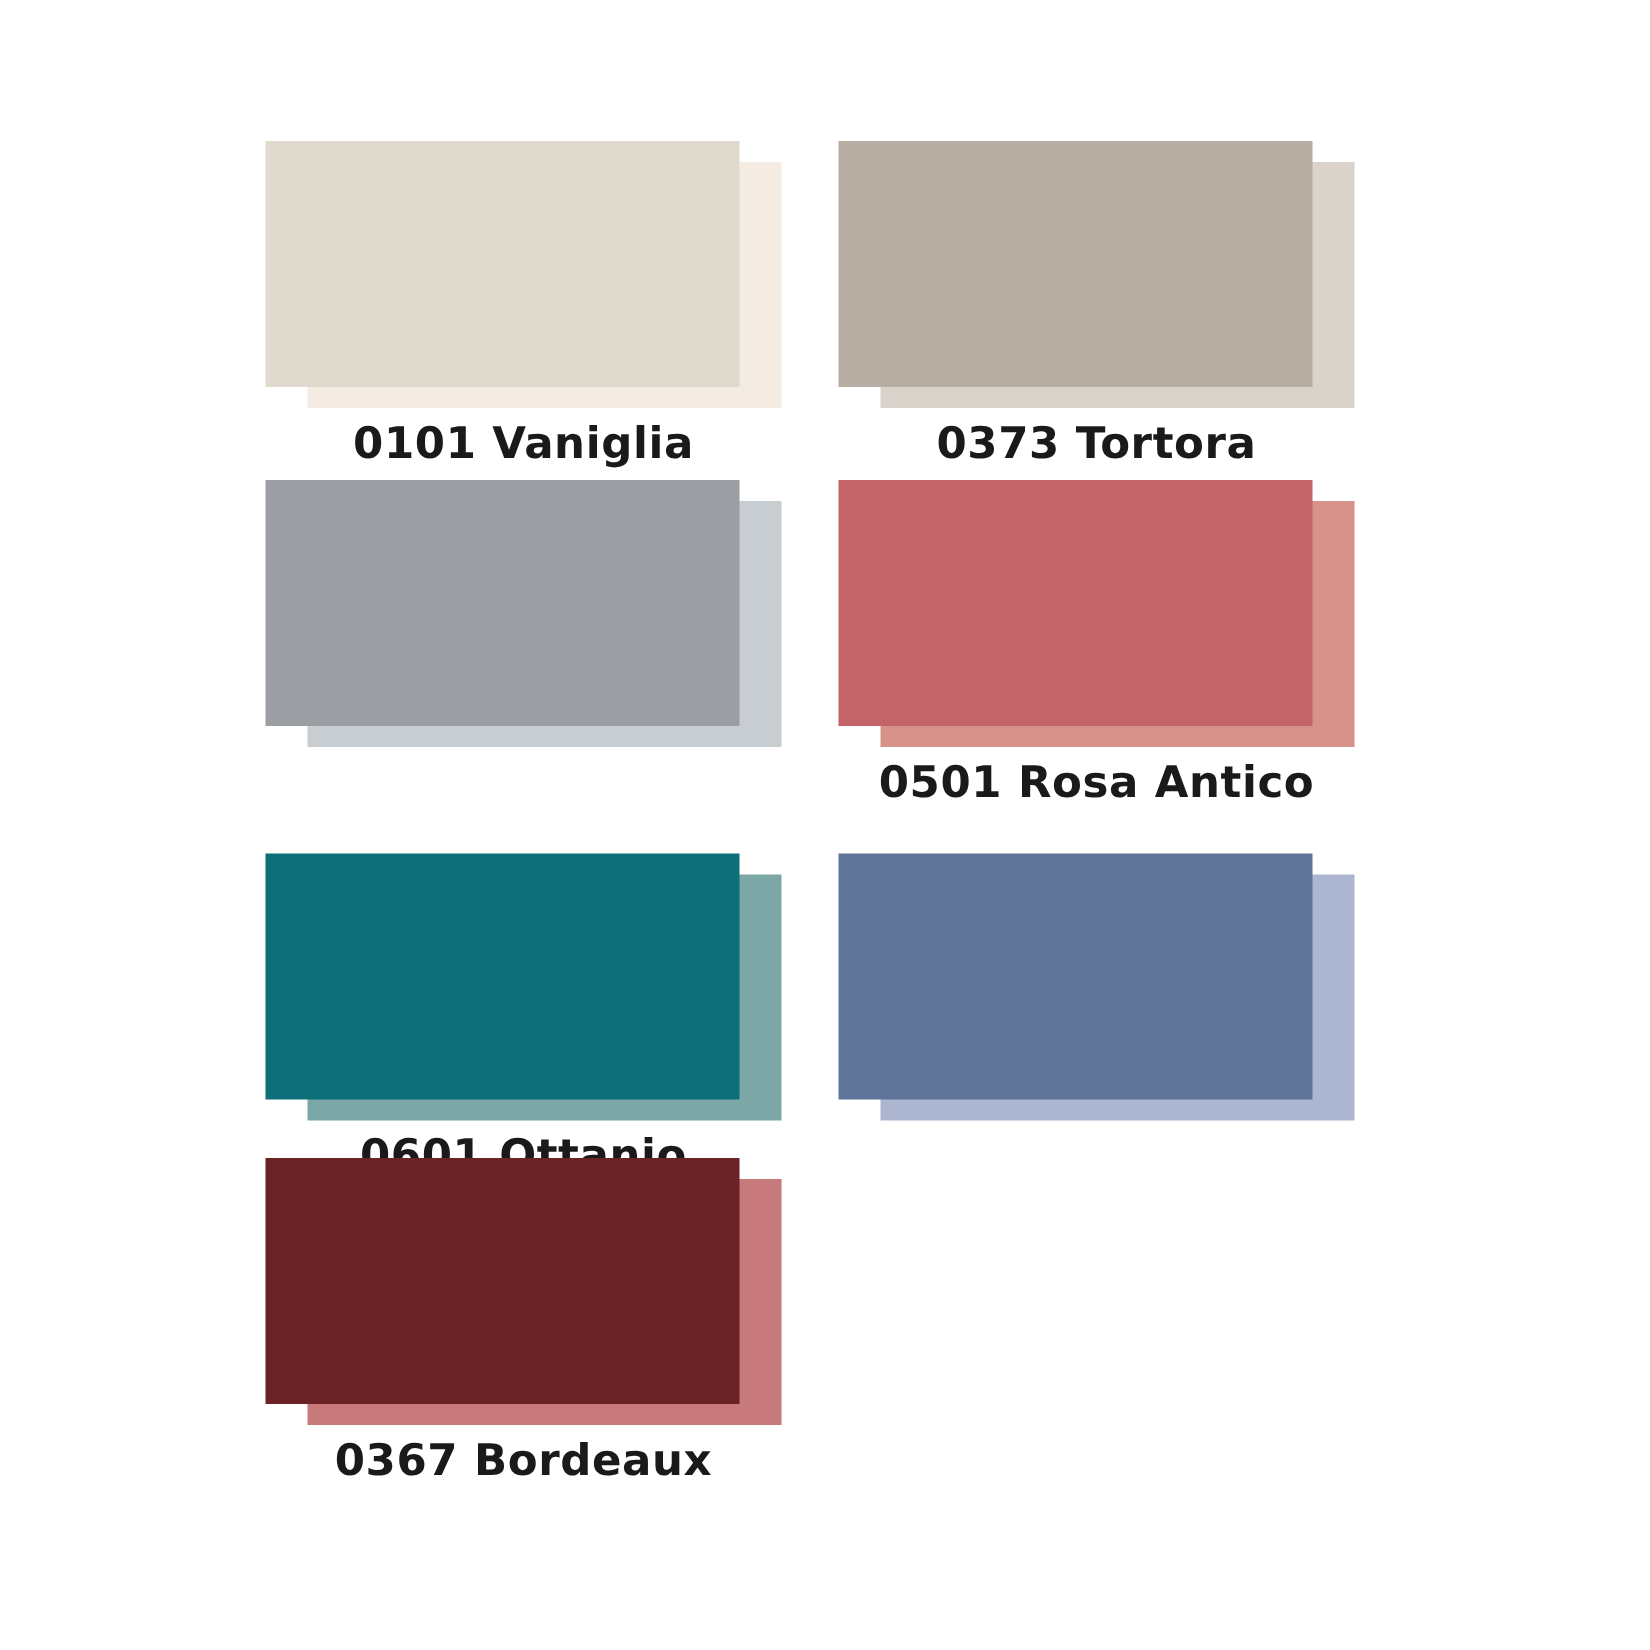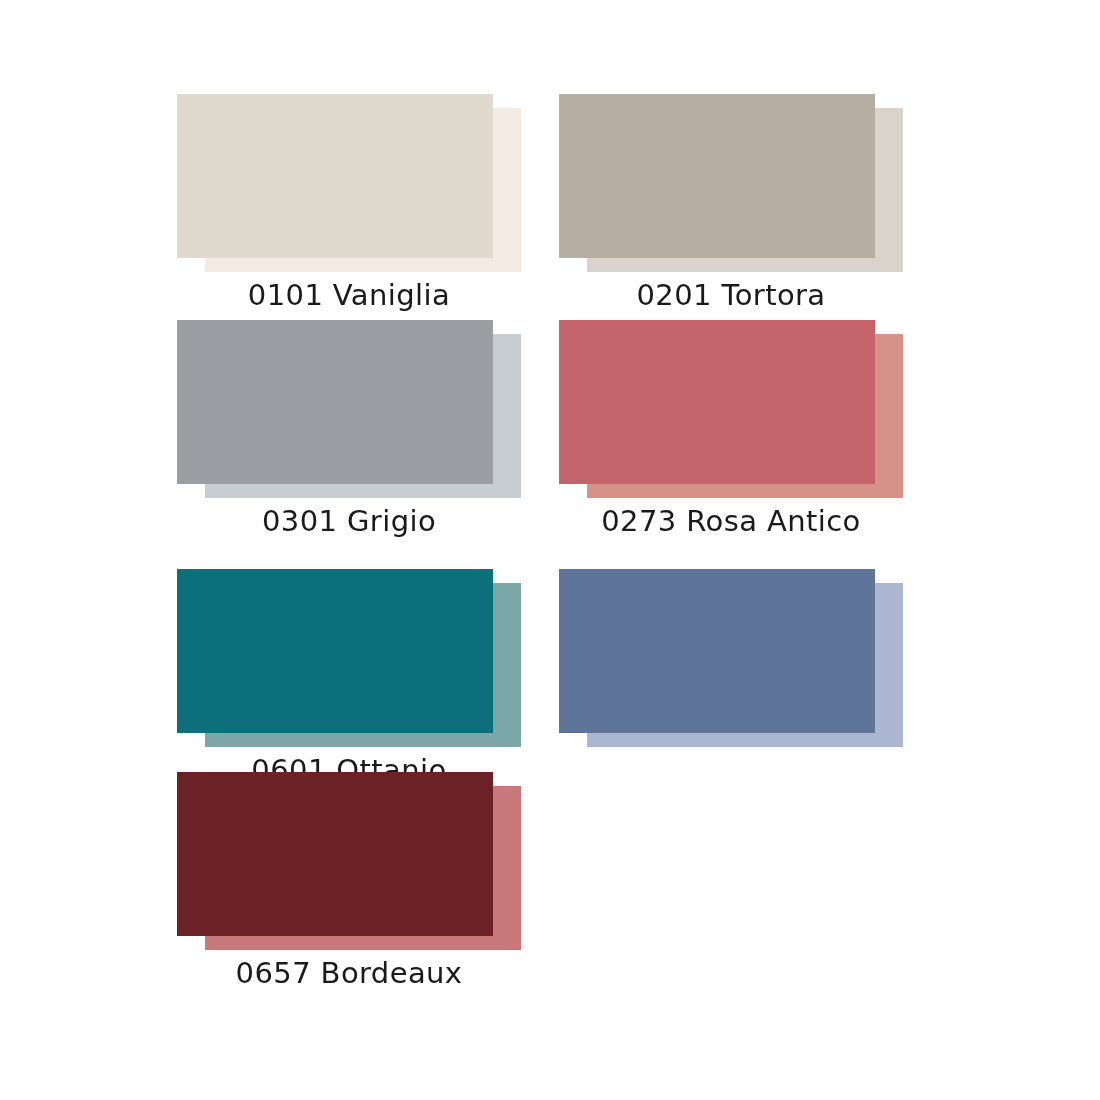--- a/index.html
+++ b/index.html
@@ -26,20 +26,21 @@
     left: 177px;
     top: 94px;
     width: 760px;
   }
 
   
   .swatch-cell {
     position: absolute;
     width: 272px;
     height: 226px;
+    font-weight: bold;
   }
 
   .swatch-cell.col-0 { left: 0px; }
   .swatch-cell.col-1 { left: 382px; }
 
   .swatch-cell.row-0 { top: 0px; }
   .swatch-cell.row-1 { top: 226px; }
   .swatch-cell.row-2 { top: 475px; }
   .swatch-cell.row-3 { top: 678px; }
 
@@ -95,37 +96,36 @@
         <div class="swatch-front" style="background-color:#dfd9ce;"></div>
       </div>
       <div class="swatch-label" style="color: rgb(26, 26, 26);">0101 Vaniglia</div>
     </div>
 
     <div class="swatch-cell col-1 row-0">
       <div class="swatch-stack">
         <div class="swatch-back" style="background-color:#dad3cc;"></div>
         <div class="swatch-front" style="background-color:#b6ada3;"></div>
       </div>
-      <div class="swatch-label" style="color: rgb(26, 26, 26);">0201 Tortora</div>
+      <div class="swatch-label" style="color: rgb(26, 26, 26);">0373 Tortora</div>
     </div>
 
     <div class="swatch-cell col-0 row-1">
       <div class="swatch-stack">
         <div class="swatch-back" style="background-color:#c8cdd2;"></div>
         <div class="swatch-front" style="background-color:#9b9ea2;"></div>
       </div>
-      <div class="swatch-label" style="color: rgb(26, 26, 26);">0301 Grigio</div>
     </div>
 
     <div class="swatch-cell col-1 row-1">
       <div class="swatch-stack">
         <div class="swatch-back" style="background-color:#d69289;"></div>
         <div class="swatch-front" style="background-color:#c4636a;"></div>
       </div>
-      <div class="swatch-label" style="color: rgb(26, 26, 26);">0273 Rosa Antico</div>
+      <div class="swatch-label" style="color: rgb(26, 26, 26);">0501 Rosa Antico</div>
     </div>
 
     <div class="swatch-cell col-0 row-2">
       <div class="swatch-stack">
         <div class="swatch-back" style="background-color:#7ba7a6;"></div>
         <div class="swatch-front" style="background-color:#0d6f79;"></div>
       </div>
       <div class="swatch-label" style="color: rgb(26, 26, 26);">0601 Ottanio</div>
     </div>
 
@@ -134,17 +134,17 @@
         <div class="swatch-back" style="background-color:#adb6d0;"></div>
         <div class="swatch-front" style="background-color:#5f7499;"></div>
       </div>
     </div>
 
     <div class="swatch-cell col-0 row-3">
       <div class="swatch-stack">
         <div class="swatch-back" style="background-color:#c7797c;"></div>
         <div class="swatch-front" style="background-color:#6b2226;"></div>
       </div>
-      <div class="swatch-label" style="color: rgb(26, 26, 26);">0657 Bordeaux</div>
+      <div class="swatch-label" style="color: rgb(26, 26, 26);">0367 Bordeaux</div>
     </div>
 
   </div>
 </div>
 
 </body></html>

